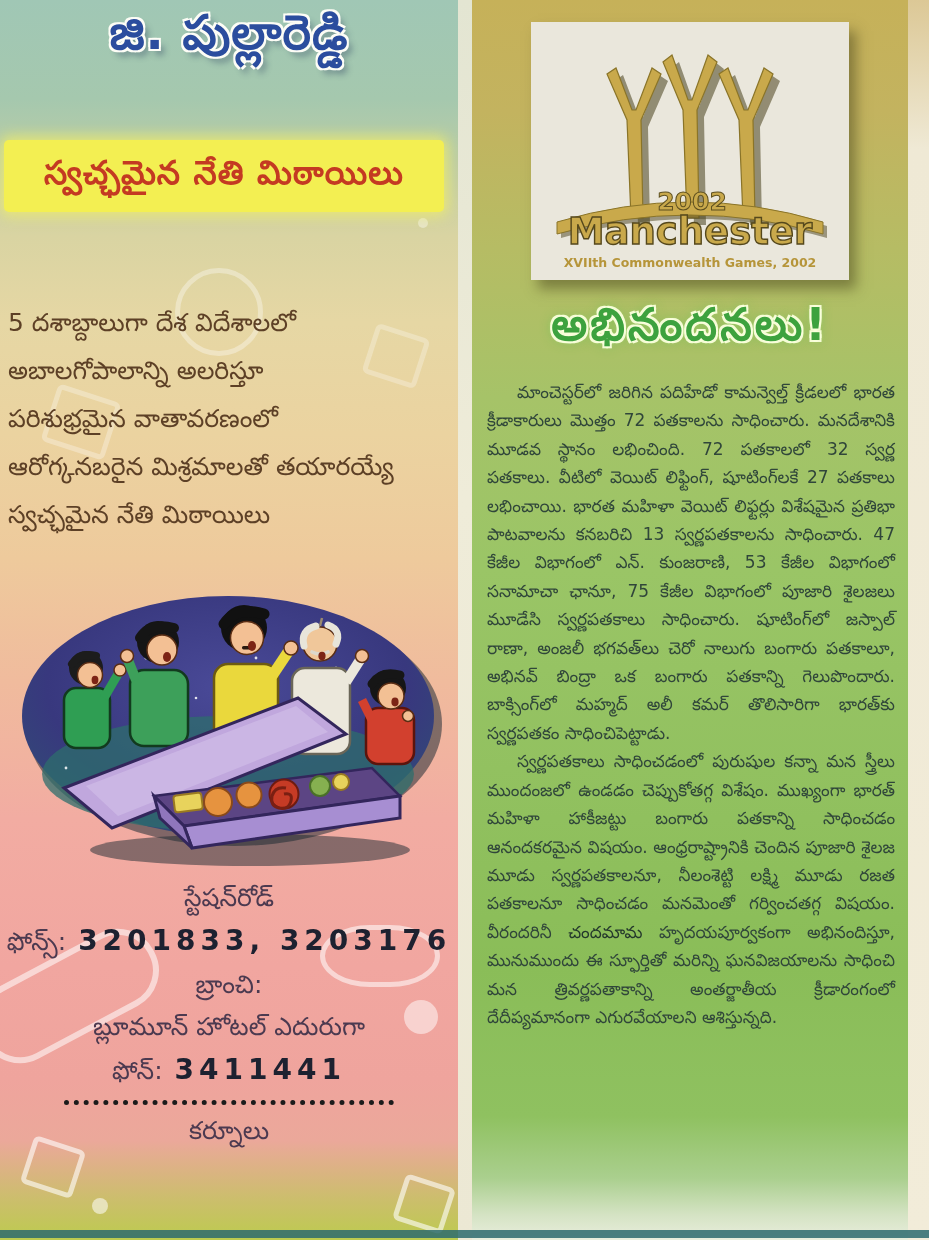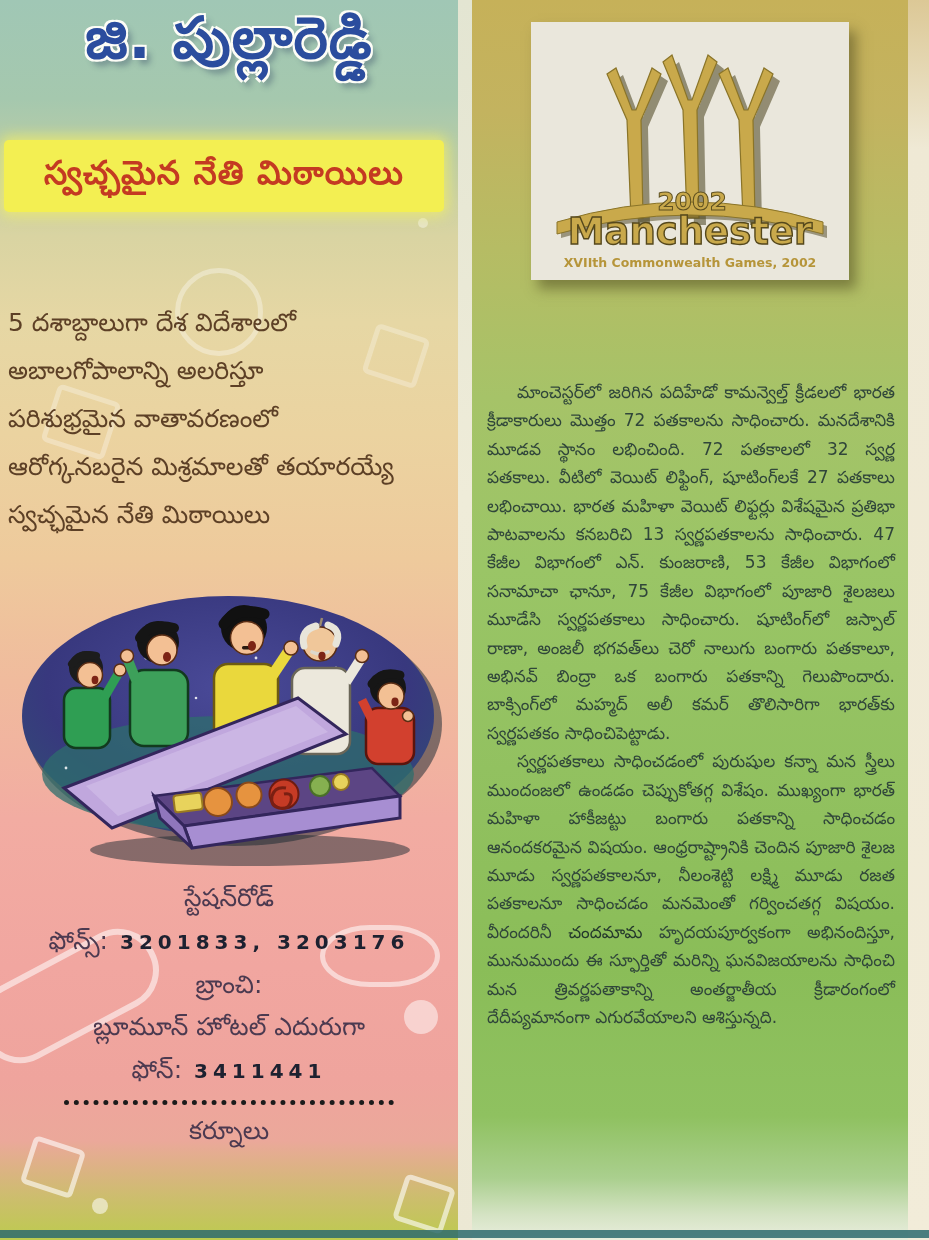--- a/index.html
+++ b/index.html
@@ -31,21 +31,21 @@
     background:linear-gradient(180deg,#dcc896 0%,#efe9d5 12%,#f2ecd9 100%);
   }
   .bottom-bar{
     position:absolute;left:0;bottom:2px;width:929px;height:8px;
     background:#2d6b6e;opacity:.85;
   }
 
   
   .brand-title{
     position:absolute;top:4px;left:0;width:458px;text-align:center;
-    font-size:58px;font-weight:bold;color:#2b4d9e;letter-spacing:1px;
+    font-size:48px;font-weight:bold;color:#2b4d9e;letter-spacing:1px;
     text-shadow:-2px -2px 0 #fdfdf6, 2px -2px 0 #fdfdf6, -2px 2px 0 #fdfdf6,
                  2px 2px 0 #fdfdf6, 5px 6px 6px rgba(50,70,100,.45);
   }
   .tagline-band{
     position:absolute;top:140px;left:4px;width:440px;height:72px;
     background:#f3ef52;border-radius:5px;
     box-shadow:0 0 14px 4px rgba(243,239,100,.75);
     display:flex;align-items:center;justify-content:center;
   }
   .tagline-band span{
@@ -59,21 +59,21 @@
 
   .illu-wrap{position:absolute;top:548px;left:6px;width:444px;height:330px;}
 
   .contact{
     position:absolute;top:884px;left:0;width:458px;text-align:center;
     color:#4c3a50;font-size:25px;font-weight:500;
   }
   .contact .c-line{margin-bottom:14px;line-height:28px;}
   .phone-row{margin-bottom:14px;line-height:30px;}
   .phone-row .digits{
-    letter-spacing:5px;color:#1d2130;font-weight:600;font-size:20px;padding-left:4px;
+    letter-spacing:5px;color:#1d2130;font-weight:600;font-size:28px;padding-left:4px;
   }
   .dot-divider{
     width:330px;margin:4px auto 12px auto;height:0;
     border-top:5px dotted #1b1b1b;
   }
 
   
   .doodle{position:absolute;opacity:.45;pointer-events:none;}
   .d-circle{border:5px solid #fff;border-radius:50%;}
   .d-square{border:5px solid #fff;border-radius:6px;transform:rotate(18deg);}
@@ -275,20 +275,21 @@
 
       <path d="M26 200 Q159 160 292 200 L292 212 Q159 174 26 212 Z" fill="#4a421e" opacity=".5" transform="translate(4,4)"></path>
       <path d="M26 200 Q159 160 292 200 L292 212 Q159 174 26 212 Z" fill="#c9a94b" stroke="#8a7428" stroke-width="1"></path>
 
       <text x="161" y="188" text-anchor="middle" font-family="DejaVu Sans, sans-serif" font-size="25" font-weight="bold" fill="#c9a94b" stroke="#5f5120" stroke-width="1">2002</text>
       <text x="159" y="222" text-anchor="middle" font-family="DejaVu Sans, sans-serif" font-size="37" font-weight="bold" fill="#c9a94b" stroke="#55481c" stroke-width="1.4">Manchester</text>
       <text x="159" y="245" text-anchor="middle" font-family="DejaVu Sans, sans-serif" font-size="12.5" font-weight="bold" fill="#b6953a">XVIIth Commonwealth Games, 2002</text>
     </svg>
   </div>
 
+  <div class="congrats">అభినందనలు!</div>
 
   <div class="article">
     <p>మాంచెస్టర్‌లో జరిగిన పదిహేడో కామన్వెల్త్ క్రీడలలో భారత క్రీడాకారులు మొత్తం 72 పతకాలను సాధించారు. మనదేశానికి మూడవ స్థానం లభించింది. 72 పతకాలలో 32 స్వర్ణ పతకాలు. వీటిలో వెయిట్ లిఫ్టింగ్, షూటింగ్‌లకే 27 పతకాలు లభించాయి. భారత మహిళా వెయిట్ లిఫ్టర్లు విశేషమైన ప్రతిభా పాటవాలను కనబరిచి 13 స్వర్ణపతకాలను సాధించారు. 47 కేజీల విభాగంలో ఎన్. కుంజరాణి, 53 కేజీల విభాగంలో సనామాచా ఛానూ, 75 కేజీల విభాగంలో పూజారి శైలజలు మూడేసి స్వర్ణపతకాలు సాధించారు. షూటింగ్‌లో జస్పాల్ రాణా, అంజలీ భగవత్‌లు చెరో నాలుగు బంగారు పతకాలూ, అభినవ్ బింద్రా ఒక బంగారు పతకాన్ని గెలుపొందారు. బాక్సింగ్‌లో మహ్మద్ అలీ కమర్ తొలిసారిగా భారత్‌కు స్వర్ణపతకం సాధించిపెట్టాడు.</p>
     <p><span>స్వర్ణపతకాలు సాధించడంలో పురుషుల కన్నా మన స్త్రీలు ముందంజలో ఉండడం చెప్పుకోతగ్గ విశేషం. ముఖ్యంగా భారత్ మహిళా హాకీజట్టు బంగారు పతకాన్ని సాధించడం ఆనందకరమైన విషయం. ఆంధ్రరాష్ట్రానికి చెందిన పూజారి శైలజ మూడు స్వర్ణపతకాలనూ, నీలంశెట్టి లక్ష్మి మూడు రజత పతకాలనూ సాధించడం మనమెంతో గర్వించతగ్గ విషయం. వీరందరినీ </span><span class="brand-bold">చందమామ</span><span> హృదయపూర్వకంగా అభినందిస్తూ, మునుముందు ఈ స్ఫూర్తితో మరిన్ని ఘనవిజయాలను సాధించి మన త్రివర్ణపతాకాన్ని అంతర్జాతీయ క్రీడారంగంలో దేదీప్యమానంగా ఎగురవేయాలని ఆశిస్తున్నది.</span></p>
   </div>
 </div>
 
 <div class="bottom-bar"></div>
 
 </body></html>

